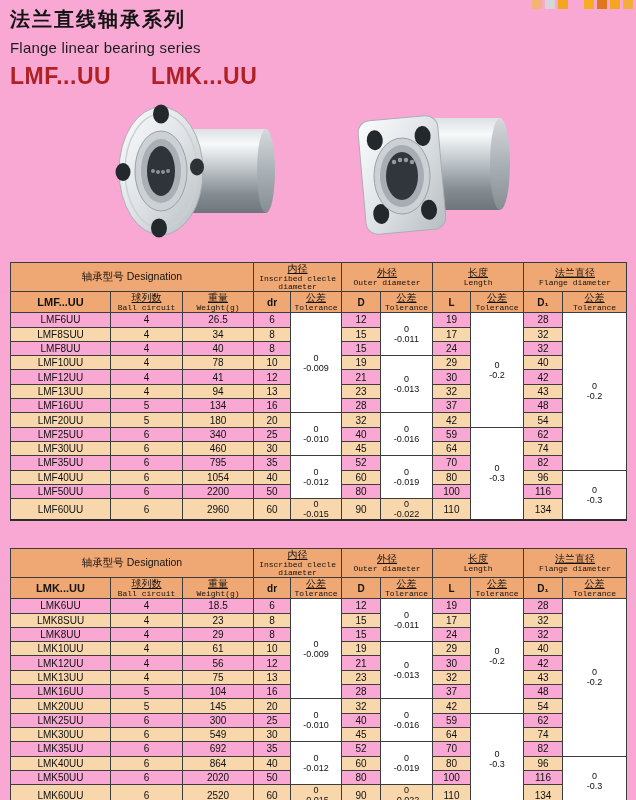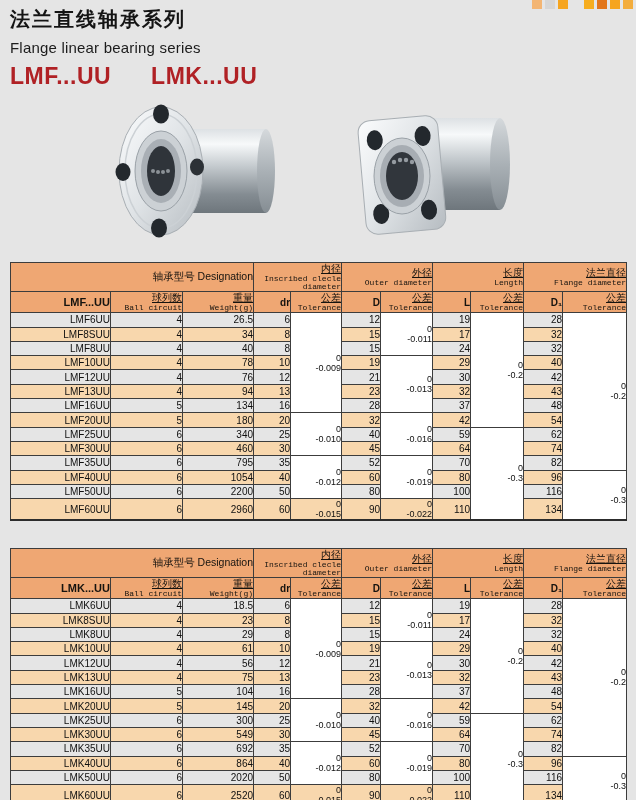--- a/index.html
+++ b/index.html
@@ -1,37 +1,37 @@
 <!DOCTYPE html>
 <html style="--header-bg: #efa773; --stripe-bg: #f8d7ad; --accent: #b02125;"><head>
 <meta charset="utf-8">
 <style>
   html,body { margin:0; padding:0; background:#fff; }
   body { font-family:"Liberation Sans","DejaVu Sans",sans-serif; }
-  .page { position:relative; width:636px; height:800px; background:#e5e5e5; overflow:hidden; }
+  .page { position:relative; width:636px; height:800px; background:#f9a8d4; overflow:hidden; }
 
   
   .decor { position:absolute; top:0; right:3px; display:flex; gap:3px; }
   .decor-sq { width:10px; height:9px; }
 
   
   .titles { position:absolute; left:10px; top:6px; }
   .title-cn { font-size:20px; font-weight:bold; color:#141414; letter-spacing:2px; }
   .title-en { font-size:15px; color:#1c1c1c; margin-top:6px; letter-spacing:0.2px; }
   .series { margin-top:7px; font-size:23px; font-weight:bold; color:var(--accent,#b02125); letter-spacing:0.5px;text-align:center; }
   .series span + span { margin-left:40px; }
 
   
   .images { position:absolute; left:0; top:86px; width:636px; height:176px; }
   .img-left  { position:absolute; left:86px;  top:2px; }
   .img-right { position:absolute; left:340px; top:4px; }
 
   
   table.spec { position:absolute; left:10px; width:616px; border-collapse:collapse;
-               table-layout:fixed; text-align:right; border-bottom:2px solid #2c2c2c; }
+               table-layout:fixed; text-align:center; border-bottom:2px solid #2c2c2c; }
   #table1 { top:262px; }
   #table2 { top:548px; }
   th, td { border:1px solid #3c3c3c; padding:0; overflow:hidden; }
   thead th { background:var(--header-bg,#efa773); font-weight:normal; color:#15130f; }
   tr.h1 { height:23px; }
   tr.h2 { height:21px; }
   .grp  { font-size:10.5px; }
   .cn { font-size:10px; line-height:1.15;text-decoration:underline; }
   .en { font-size:8px;  line-height:1.05;font-family:Liberation Mono, monospace; }
   .model-h { font-weight:bold; font-size:11px; }
@@ -247,21 +247,21 @@
           <td rowspan="4" class="tol merged">
             <div>0</div>
             <div>-0.013</div>
           </td>
           <td>29</td>
           <td>40</td>
         </tr>
         <tr>
           <td>LMF12UU</td>
           <td>4</td>
-          <td>76</td>
+          <td>41</td>
           <td>12</td>
           <td>21</td>
           <td>30</td>
           <td>42</td>
         </tr>
         <tr class="stripe">
           <td>LMF13UU</td>
           <td>4</td>
           <td>94</td>
           <td>13</td>

